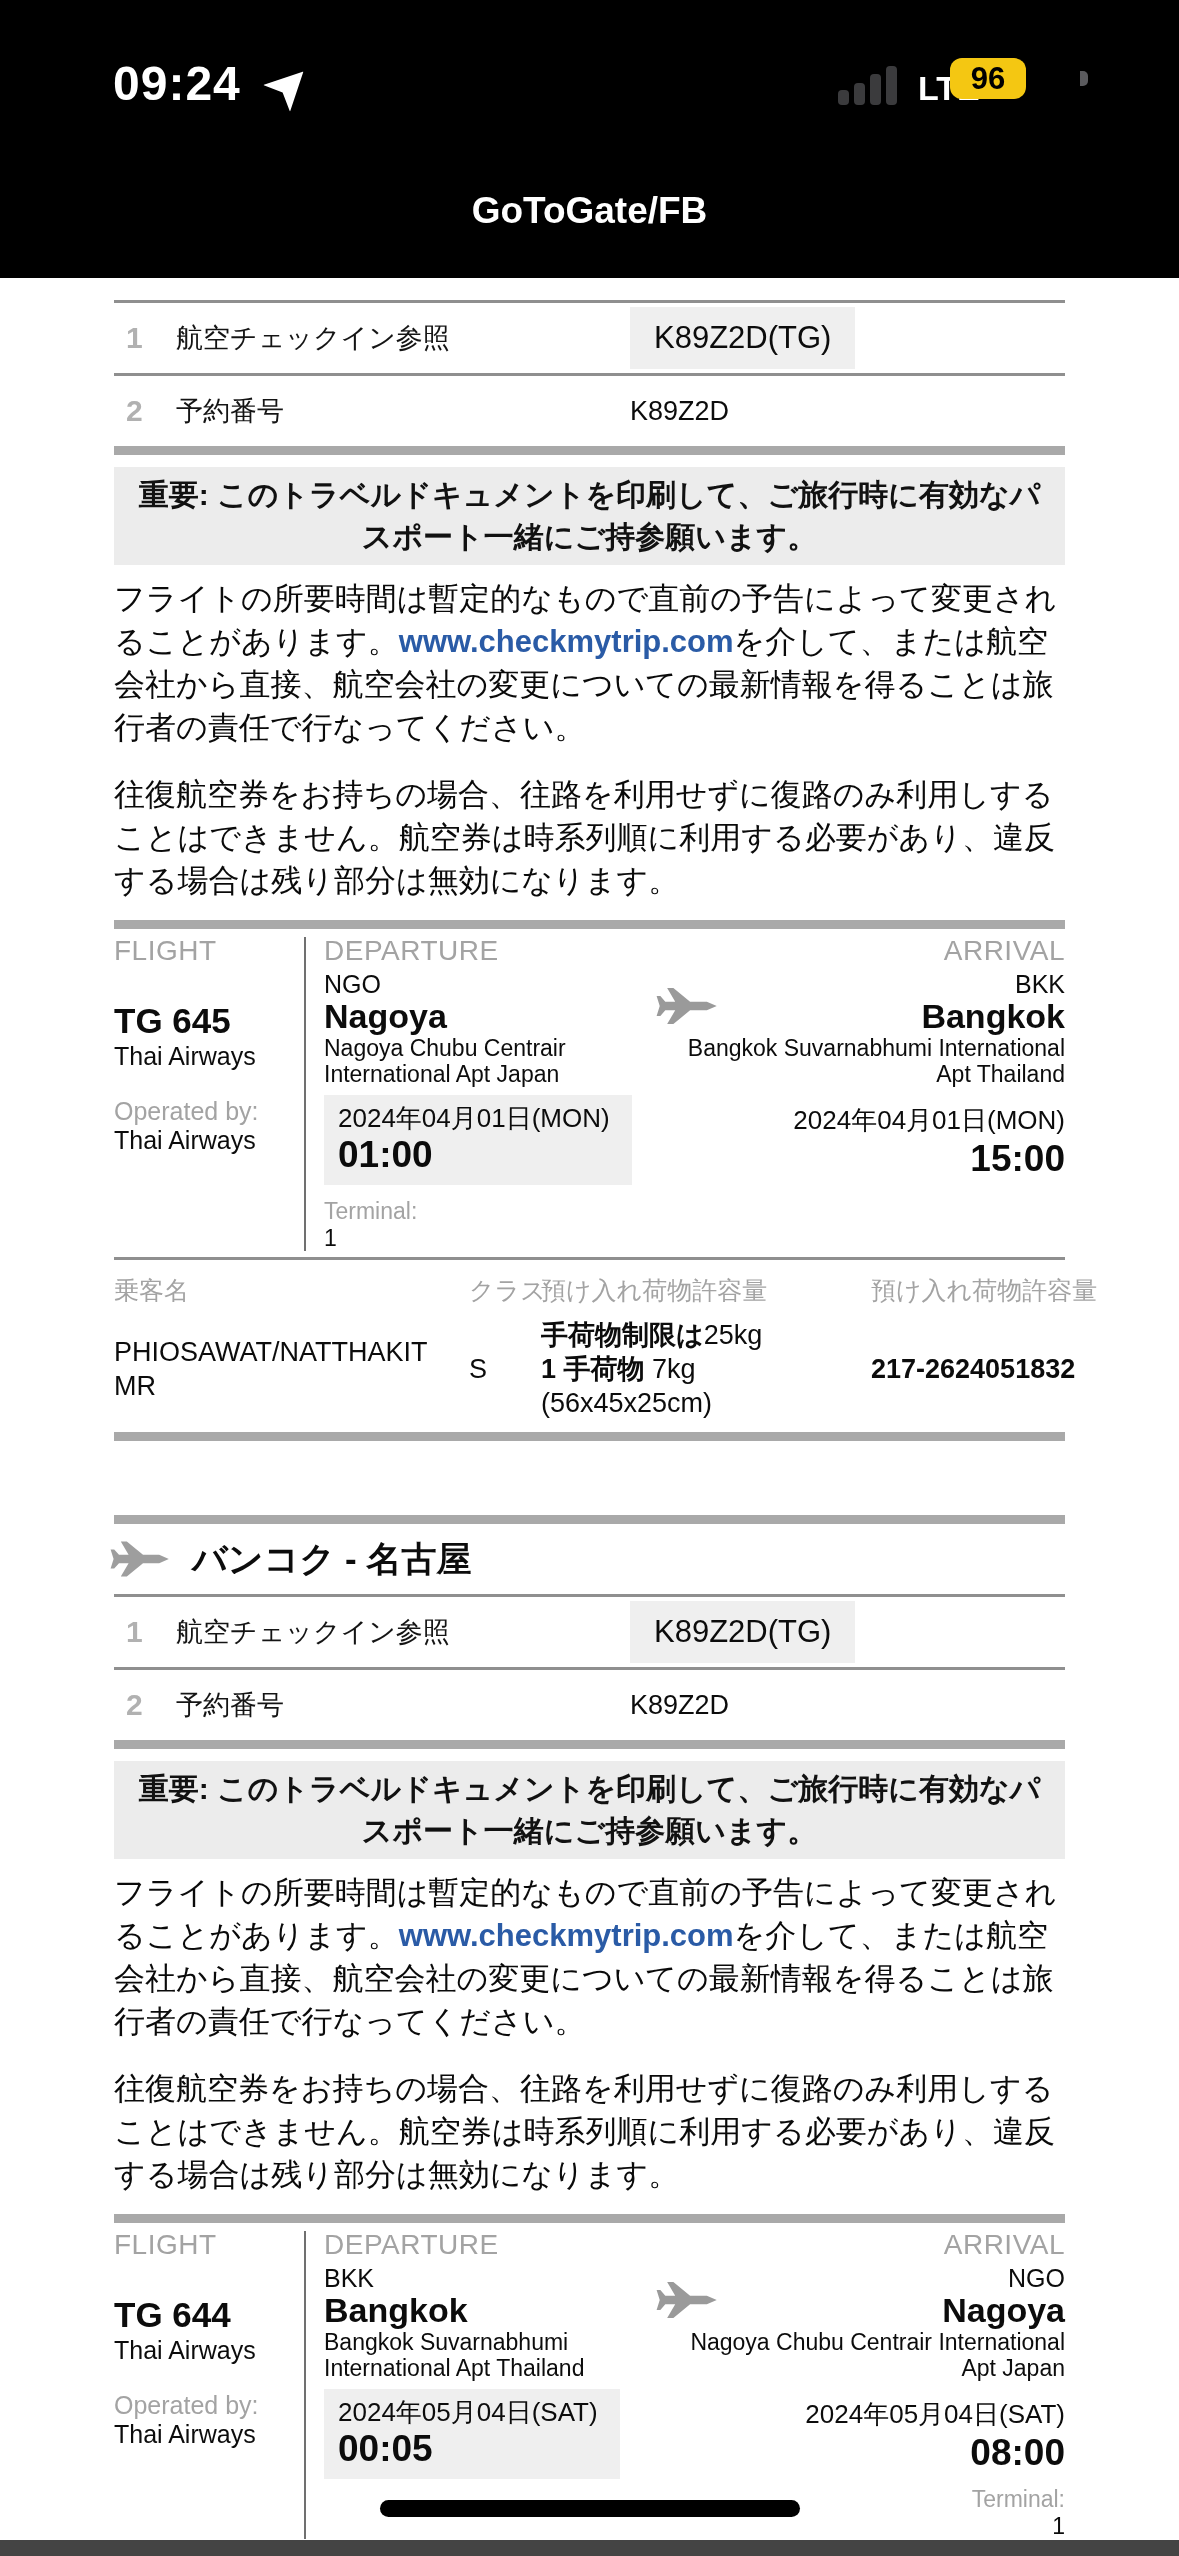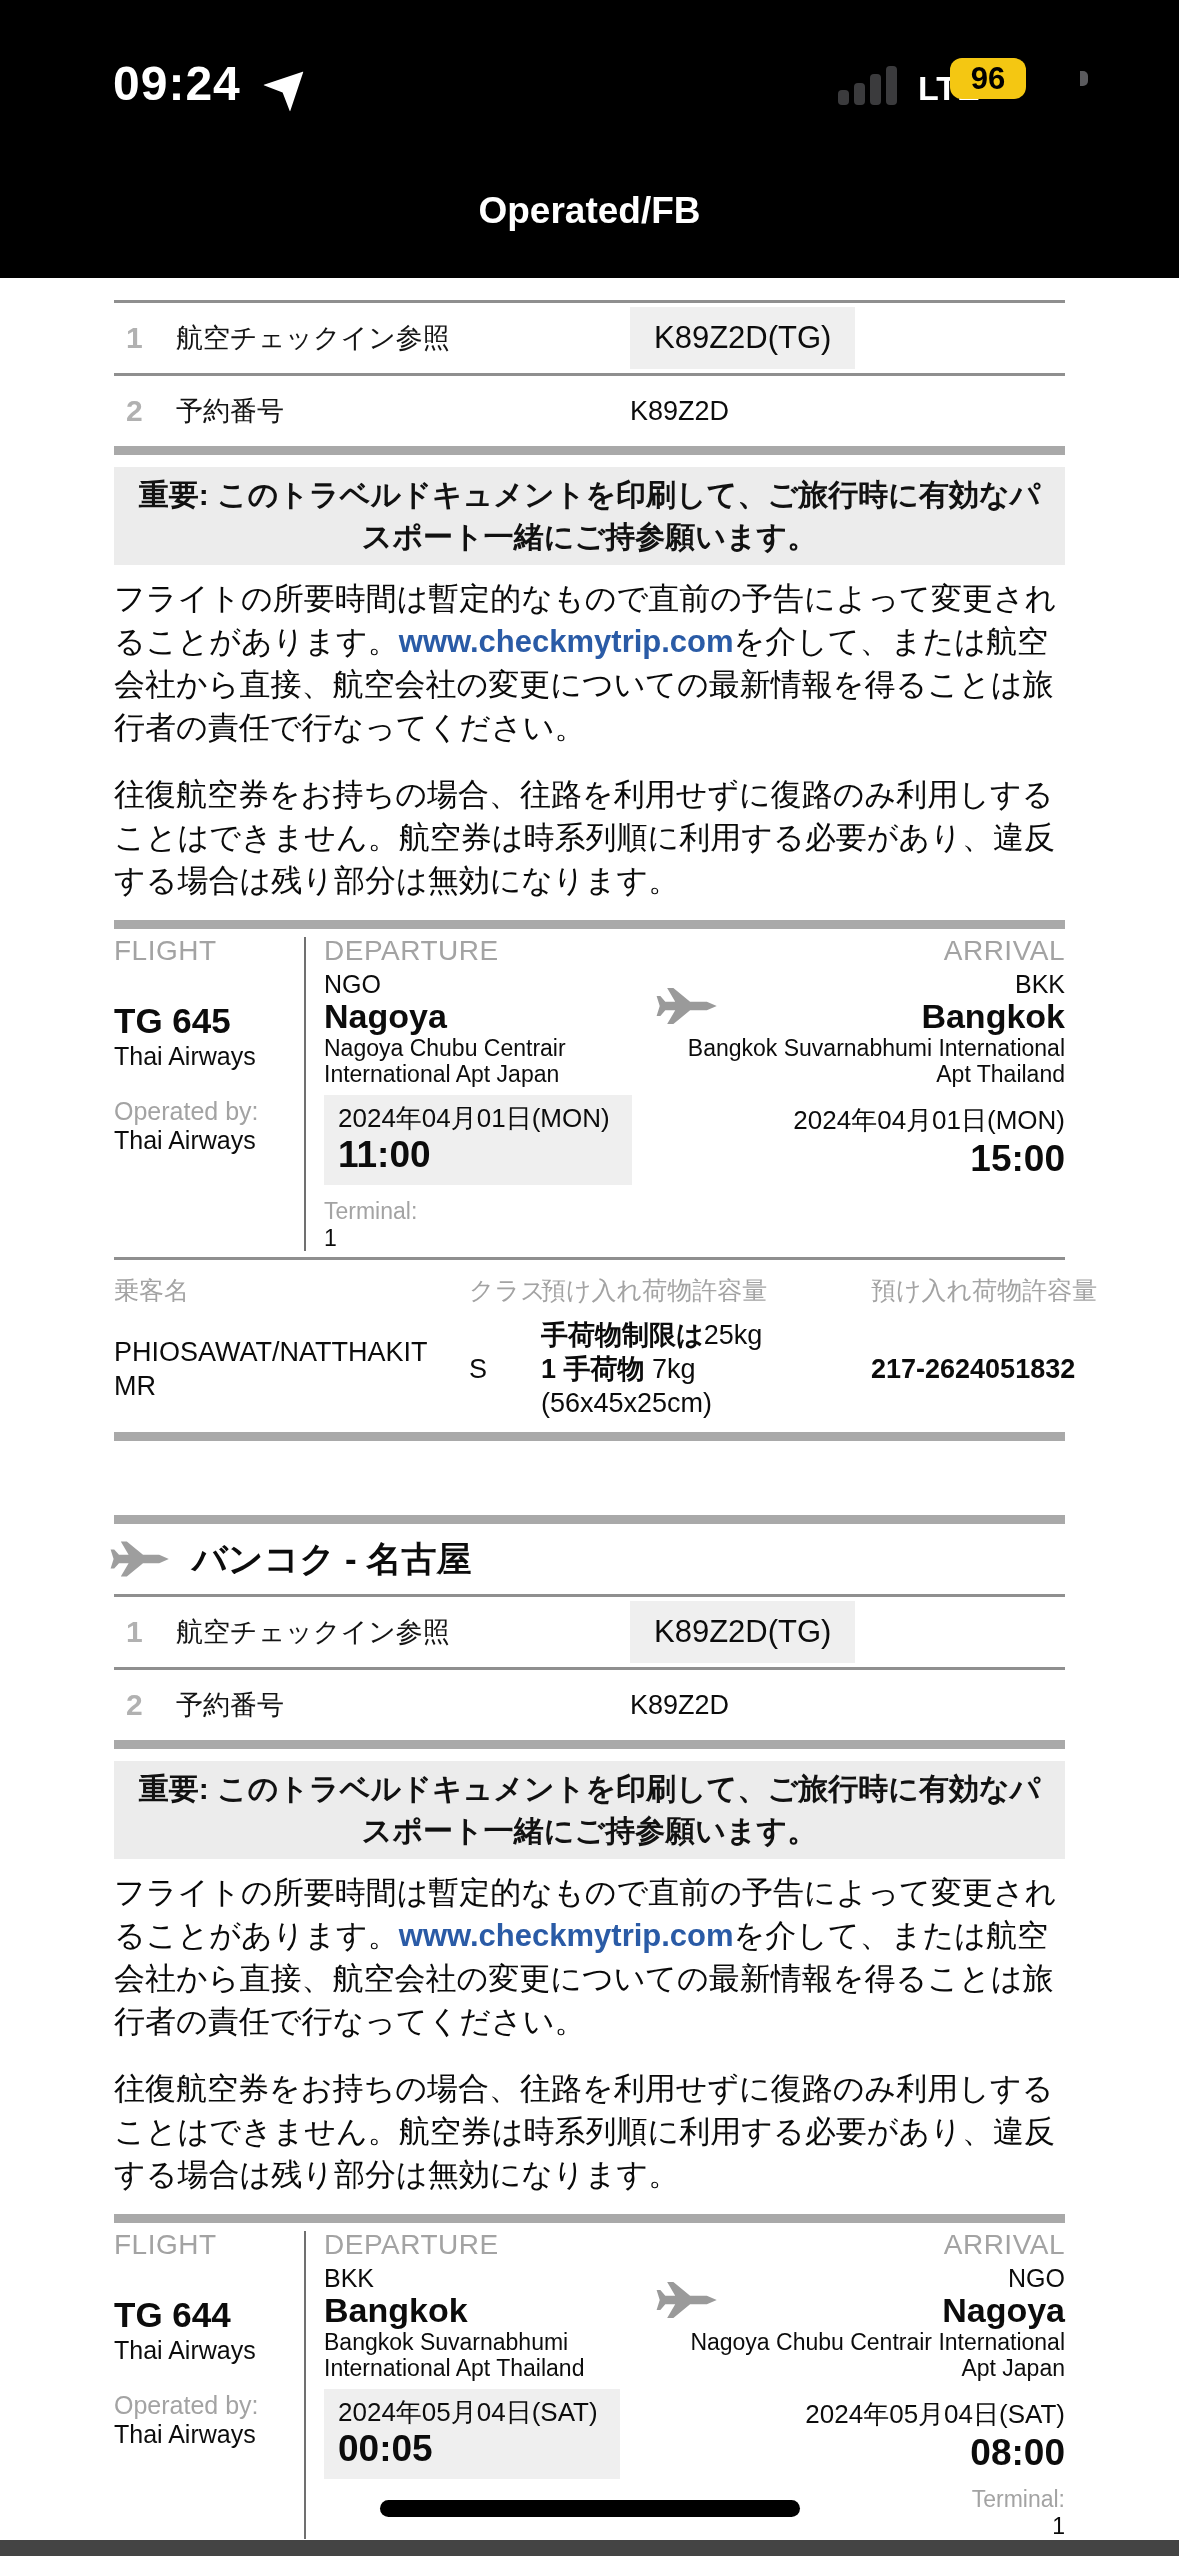--- a/index.html
+++ b/index.html
@@ -96,21 +96,21 @@
     </svg>
     <div class="sigbars">
       <div class="bar b1"></div>
         <div class="bar b2"></div>
         <div class="bar b3"></div>
         <div class="bar b4"></div>
     </div>
     <div class="lte">LTE</div>
     <div class="battery" style="background: rgb(244, 199, 18);">96</div>
     <div class="battery-nub"></div>
-    <div class="apptitle">Operated/FB</div>
+    <div class="apptitle">GoToGate/FB</div>
   </header>
 
   <main>
 
     <section>
       <div class="clip">
         <div class="clip-inner">
           <div class="sec-head">
 
             <span class="route">名古屋 - バンコク</span>
@@ -151,21 +151,21 @@
           <div class="opby">Operated by:</div>
           <div class="opair">Thai Airways</div>
         </div>
         <div class="dcol">
           <div class="colhead">DEPARTURE</div>
           <div class="code">NGO</div>
           <div class="city">Nagoya</div>
           <div class="airport">Nagoya Chubu Centrair International Apt Japan</div>
           <div class="datebox">
             <div class="fdate">2024年04月01日(MON)</div>
-            <div class="ftime">11:00</div>
+            <div class="ftime">01:00</div>
           </div>
           <div class="terminal">
             <div class="tlabel">Terminal:</div>
             <div class="tval">1</div>
           </div>
         </div>
         <svg class="plane-mid" viewBox="0 0 100 70">
           <polygon points="98,35 82,28 55,28 28,6 18,6 31,28 15,28 7,19 1,19 6,35 1,51 7,51 15,42 31,42 18,64 28,64 55,42 82,42"></polygon>
         </svg>
         <div class="acol">

